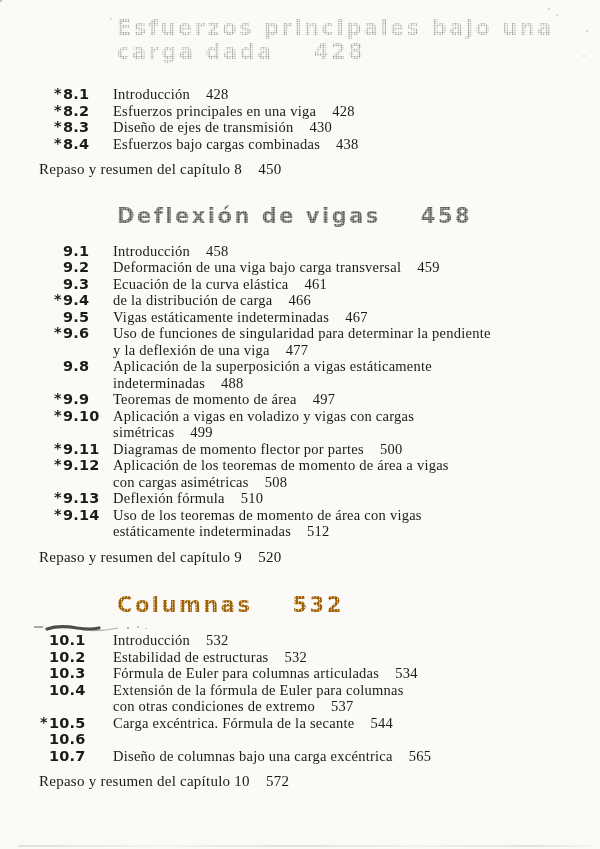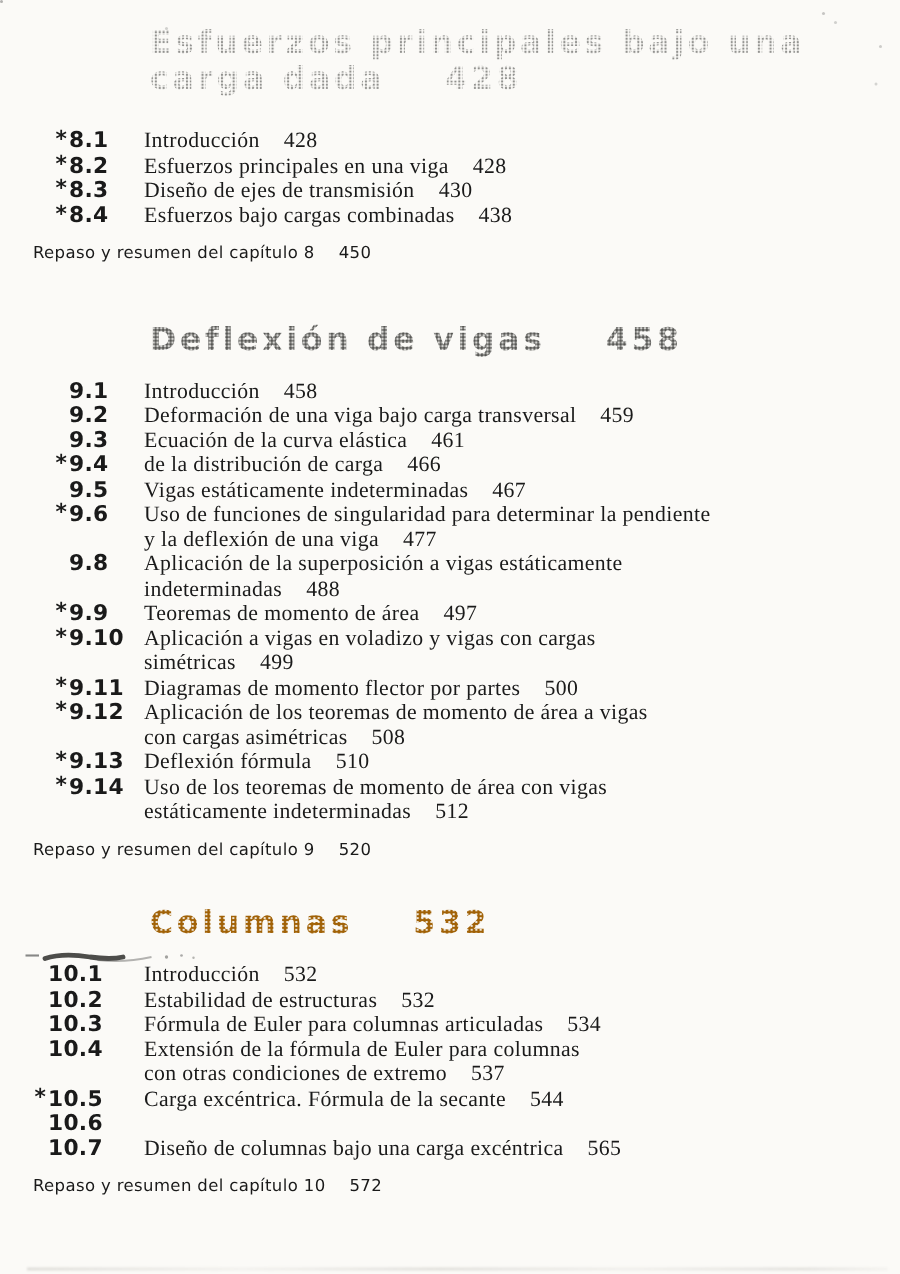--- a/index.html
+++ b/index.html
@@ -6,26 +6,26 @@
     margin: 0; padding: 0;
     width: 600px; height: 849px;
     overflow: hidden;
     background: #fbfaf7;
     font-family: "DejaVu Sans", "Liberation Sans", sans-serif;
     color: #1a1a1a;
   }
   .page {
     position: relative;
     width: 600px; height: 849px;
-    padding: 14px 14px 0 22px;
+    padding: 14px 14px 0 39px;
     box-sizing: border-box;
   }
   .chapter { position: relative; }
   .ch-0 { margin-top: 2px; }
-  .ch-1 { margin-top: 36px; }
+  .ch-1 { margin-top: 26px; }
   .ch-2 { margin-top: 28px; }
 
   .chapter-heading {
     margin-left: 78px;
     font-size: 21px;
     line-height: 24px;
     font-weight: 700;
     letter-spacing: 2.5px;
   }
   .chapter-page { margin-left: 40px; }
@@ -83,23 +83,24 @@
   .text-line {
     font-size: 14.5px;
     line-height: 16.5px;
     letter-spacing: 0.25px;
     white-space: nowrap;
   }
   .page-num { margin-left: 16px; }
 
   .review-row {
     margin-top: 9px;
-    font-size: 11px;
+    font-size: 15px;
     line-height: 16.5px;
     letter-spacing: 0.25px;
+    font-family: Liberation Serif, serif;
   }
 
   .smudge {
     position: absolute;
     left: -7px; top: 26px;
     width: 118px; height: 12px;
     pointer-events: none;
   }
 
   .scan-speckles {

